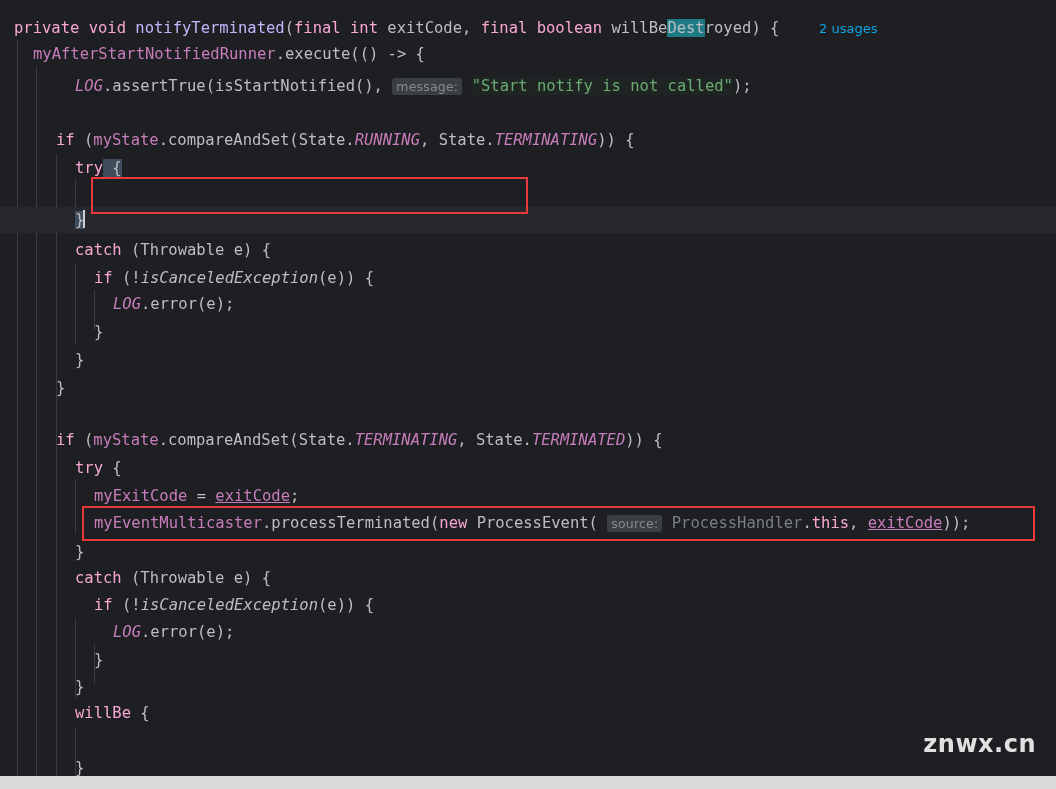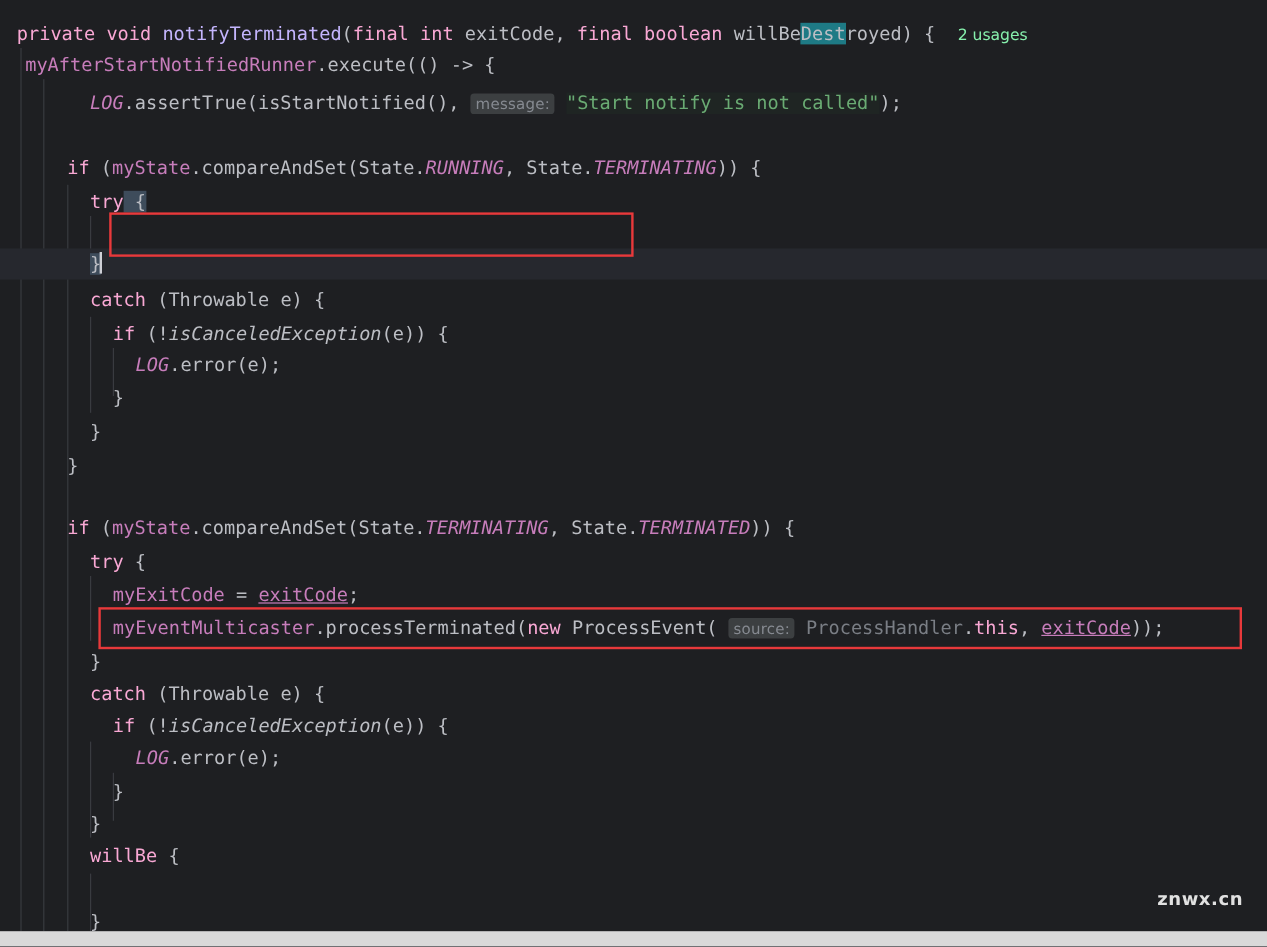--- a/index.html
+++ b/index.html
@@ -89,23 +89,24 @@
     color: #868A91;
     border-radius: 3px;
     padding: 1px 4px 1px 4px;
     font-size: 12.5px;
     font-family: "DejaVu Sans", sans-serif;
     letter-spacing: 0.2px;
   }
 
   
   .usages {
-    color: #86efac;
+    color: #0ea5e9;
     font-size: 13px;
     font-family: "DejaVu Sans", sans-serif;
+    margin-left: 21px;
   }
 
   
   .brace-hl {
     background: #3E4C5B;
     color: #BCBEC4;
   }
 
   
   .caret {
@@ -126,21 +127,21 @@
     background: transparent;
   }
 
   
   #watermark {
     position: absolute;
     right: 20px;
     bottom: 18px;
     color: #F2F2F2;
     font-family: "DejaVu Sans", sans-serif;
-    font-size: 15px;
+    font-size: 24px;
     font-weight: bold;
     letter-spacing: 0.5px;
     opacity: 0.92;
   }
 </style>
 </head>
 <body>
 
 <div id="app">
 
@@ -154,21 +155,21 @@
     <div class="guide" style="left:94px;  top:290px; height:40px;"></div>
     <div class="guide" style="left:75px;  top:480px; height:54px;"></div>
     <div class="guide" style="left:75px;  top:618px; height:80px;"></div>
     <div class="guide" style="left:94px;  top:644px; height:40px;"></div>
     <div class="guide" style="left:75px;  top:728px; height:48px;"></div>
 
     <div class="line-band" style="top:207px;"></div>
 
     <div class="code-line" style="top:15px; left:14px;"><span class="kw">private</span><span class="plain"> </span><span class="kw">void</span><span class="plain"> </span><span class="mdecl">notifyTerminated</span><span class="plain">(</span><span class="kw">final</span><span class="plain"> </span><span class="kw">int</span><span class="plain"> </span><span class="param">exitCode</span><span class="plain">, </span><span class="kw">final</span><span class="plain"> </span><span class="kw">boolean</span><span class="plain"> </span><span class="param">willBe</span><span class="match">Dest</span><span class="param">royed</span><span class="plain">) {</span><span class="plain">  </span><span class="usages">2 usages</span></div>
 
-    <div class="code-line" style="top:41px; left:21px;"><span class="field">myAfterStartNotifiedRunner</span><span class="plain">.execute(() -&gt; {</span></div>
+    <div class="code-line" style="top:41px; left:33px;"><span class="field">myAfterStartNotifiedRunner</span><span class="plain">.execute(() -&gt; {</span></div>
 
     <div class="code-line" style="top:73px; left:75px;"><span class="const">LOG</span><span class="plain">.assertTrue(isStartNotified(), </span><span class="inlay">message:</span><span class="plain"> </span><span class="str">"Start notify is not called"</span><span class="plain">);</span></div>
 
     <div class="code-line" style="top:127px; left:56px;"><span class="kw">if</span><span class="plain"> (</span><span class="field">myState</span><span class="plain">.compareAndSet(State.</span><span class="const">RUNNING</span><span class="plain">, State.</span><span class="const">TERMINATING</span><span class="plain">)) {</span></div>
 
     <div class="code-line" style="top:155px; left:75px;"><span class="kw">try</span><span class="brace-hl"> {</span></div>
 
 
     <div class="code-line" style="top:207px; left:75px;"><span class="brace-hl">}</span><span class="caret"></span></div>
 

